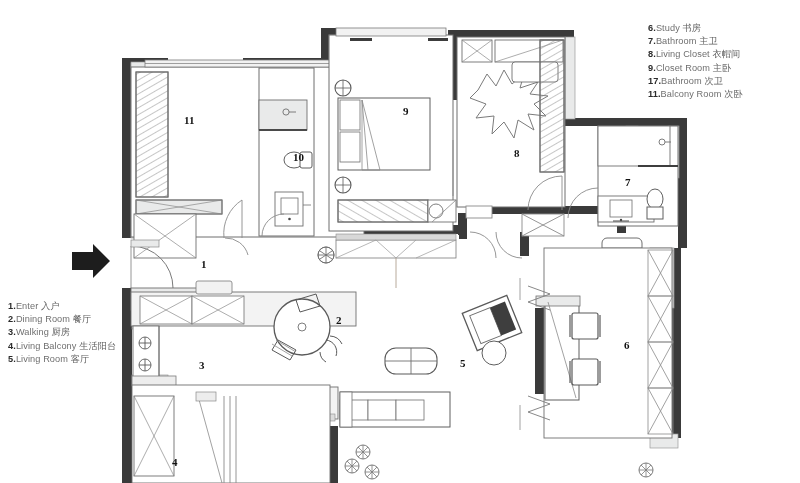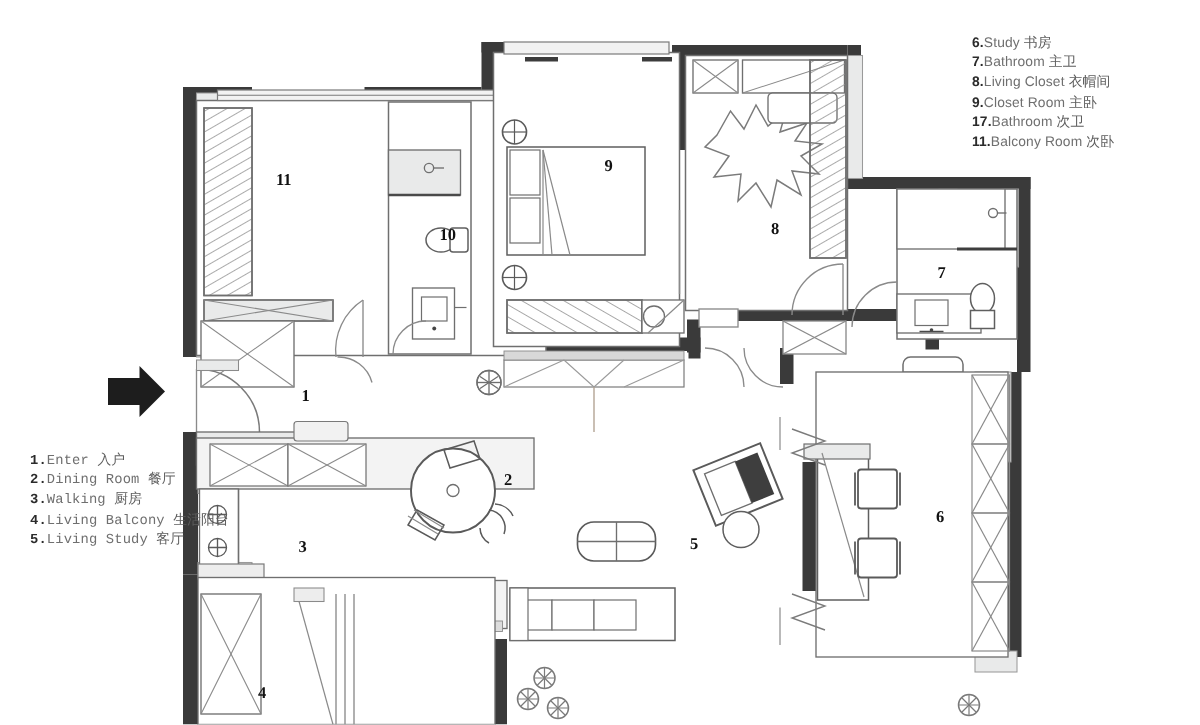--- a/index.html
+++ b/index.html
@@ -6,21 +6,21 @@
   body{width:800px;height:483px;overflow:hidden;
        font-family:"Liberation Sans","DejaVu Sans",sans-serif;}
   #stage{position:relative;width:800px;height:483px;background:#fff;}
   svg#plan{position:absolute;left:0;top:0;width:800px;height:483px;}
 
   .legend{position:absolute;font-size:9.2px;color:#6b6b6b;line-height:13.2px;
           white-space:nowrap;letter-spacing:.1px;}
   .legend .n{font-weight:bold;color:#2b2b2b;}
   .legend .en{color:#6f6f6f;margin-top:32px;}
   .legend .cn{color:#5d5d5d;}
-  #legend-left{left:20px;top:300px;font-family:Liberation Mono, monospace;}
+  #legend-left{left:8px;top:300px;}
   #legend-right{left:648px;top:22px;}
   .lrow{height:13.2px;}
 
   .rnum{position:absolute;font-weight:bold;font-size:11px;color:#111;
         font-family:"Liberation Serif","DejaVu Serif",serif;}
 </style>
 </head>
 <body>
 
 <div id="stage">
@@ -412,21 +412,21 @@
     <div class="lrow">
       <span class="n">2.</span><span class="en">Dining Room</span>&nbsp;<span class="cn">餐厅</span>
     </div>
     <div class="lrow">
       <span class="n">3.</span><span class="en">Walking</span>&nbsp;<span class="cn">厨房</span>
     </div>
     <div class="lrow">
       <span class="n">4.</span><span class="en">Living Balcony</span>&nbsp;<span class="cn">生活阳台</span>
     </div>
     <div class="lrow">
-      <span class="n">5.</span><span class="en">Living Study</span>&nbsp;<span class="cn">客厅</span>
+      <span class="n">5.</span><span class="en">Living Room</span>&nbsp;<span class="cn">客厅</span>
     </div>
   </div>
 
   <div class="legend" id="legend-right">
     <div class="lrow">
       <span class="n">6.</span><span class="en">Study</span>&nbsp;<span class="cn">书房</span>
     </div>
     <div class="lrow">
       <span class="n">7.</span><span class="en">Bathroom</span>&nbsp;<span class="cn">主卫</span>
     </div>

